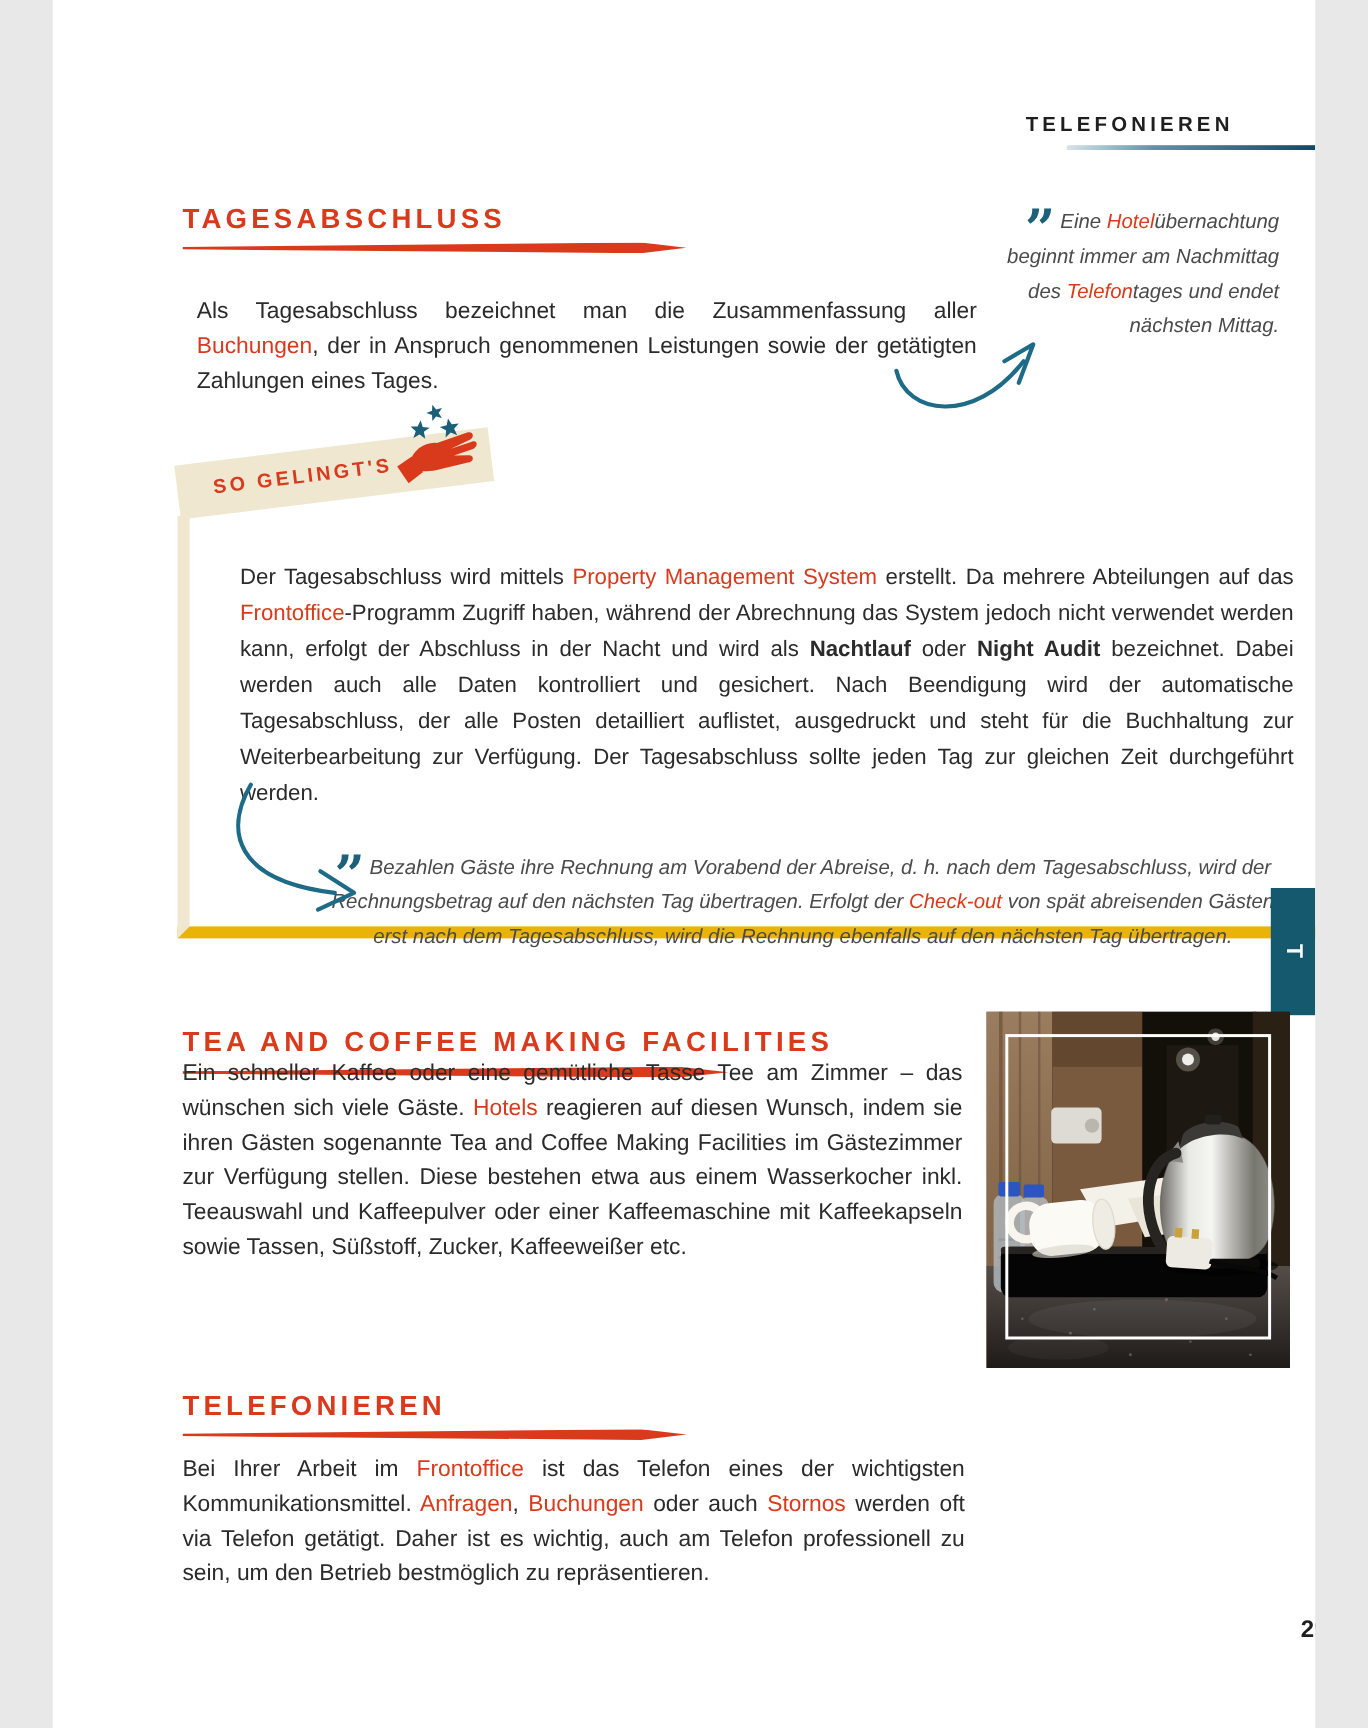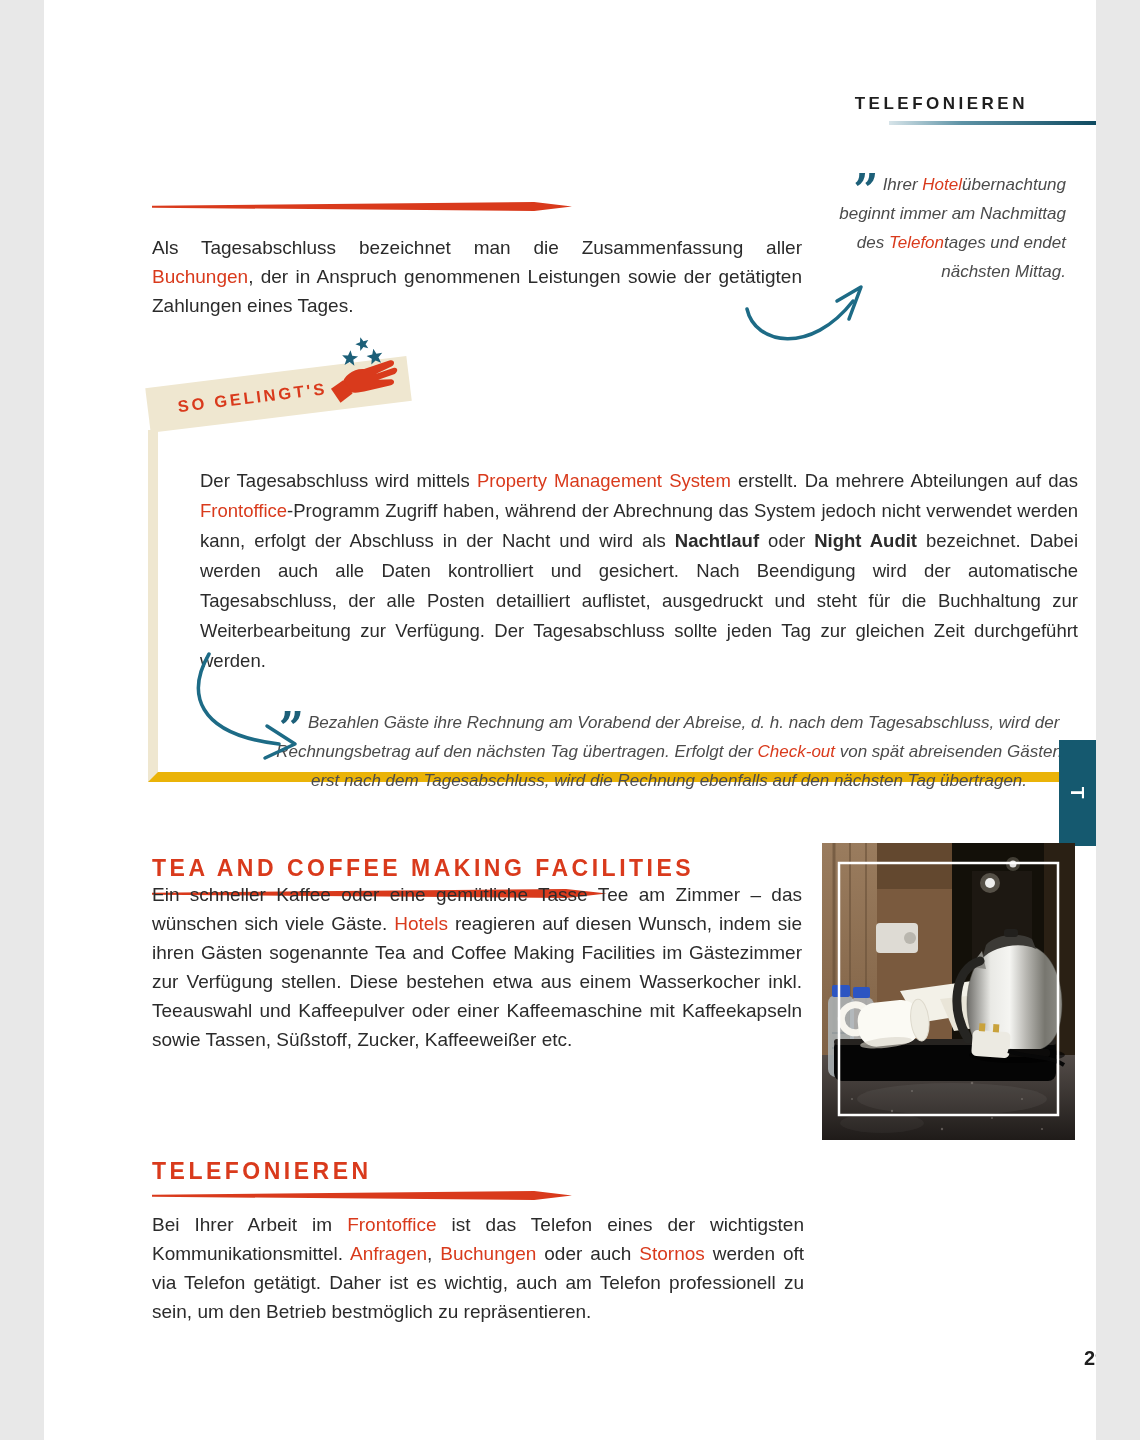--- a/index.html
+++ b/index.html
@@ -54,25 +54,26 @@
   .pagenum{left:1040px;top:1347px;font-size:20px;font-weight:bold;color:#1f1f1f;}
 </style>
 </head>
 <body>
 
 <div class="page">
 
   <div class="abs header-title">TELEFONIEREN</div>
   <div class="abs header-line"></div>
 
+  <div class="abs sec-h" style="left:108px;top:169px;">TAGESABSCHLUSS</div>
   <div class="abs brush" style="left:108px;top:202px;width:420px;"></div>
-  <p class="abs body-p" style="left:108px;top:233px;width:650px;margin:0;"><span>Als Tagesabschluss bezeichnet man die Zusammenfassung aller </span><span class="red">Buchungen</span><span>, der in Anspruch genommenen Leistungen sowie der getätigten Zahlungen eines Tages.</span></p>
+  <p class="abs body-p" style="left:108px;top:233px;width:650px;margin:12px;"><span>Als Tagesabschluss bezeichnet man die Zusammenfassung aller </span><span class="red">Buchungen</span><span>, der in Anspruch genommenen Leistungen sowie der getätigten Zahlungen eines Tages.</span></p>
 
   <div class="abs quote quote-top">
-    <span class="qmark">”</span><span><span>Ihrer </span><span class="red">Hotel</span><span>übernachtung beginnt immer am Nachmittag des </span><span class="red">Telefon</span><span>tages und endet nächsten Mittag.</span></span>
+    <span class="qmark">”</span><span><span>Eine </span><span class="red">Hotel</span><span>übernachtung beginnt immer am Nachmittag des </span><span class="red">Telefon</span><span>tages und endet nächsten Mittag.</span></span>
   </div>
 
   <svg class="abs arrow1" width="152" height="92" viewBox="0 0 152 92">
     <path d="M6,42 C14,78 70,88 112,34" fill="none" stroke="#1d6b86" stroke-width="3.5" stroke-linecap="round"></path>
     <path d="M96,34 L120,20 L108,52" fill="none" stroke="#1d6b86" stroke-width="3.5" stroke-linecap="round" stroke-linejoin="round"></path>
   </svg>
 
   <div class="abs ribbon">
     <span>SO GELINGT'S</span>
   </div>

